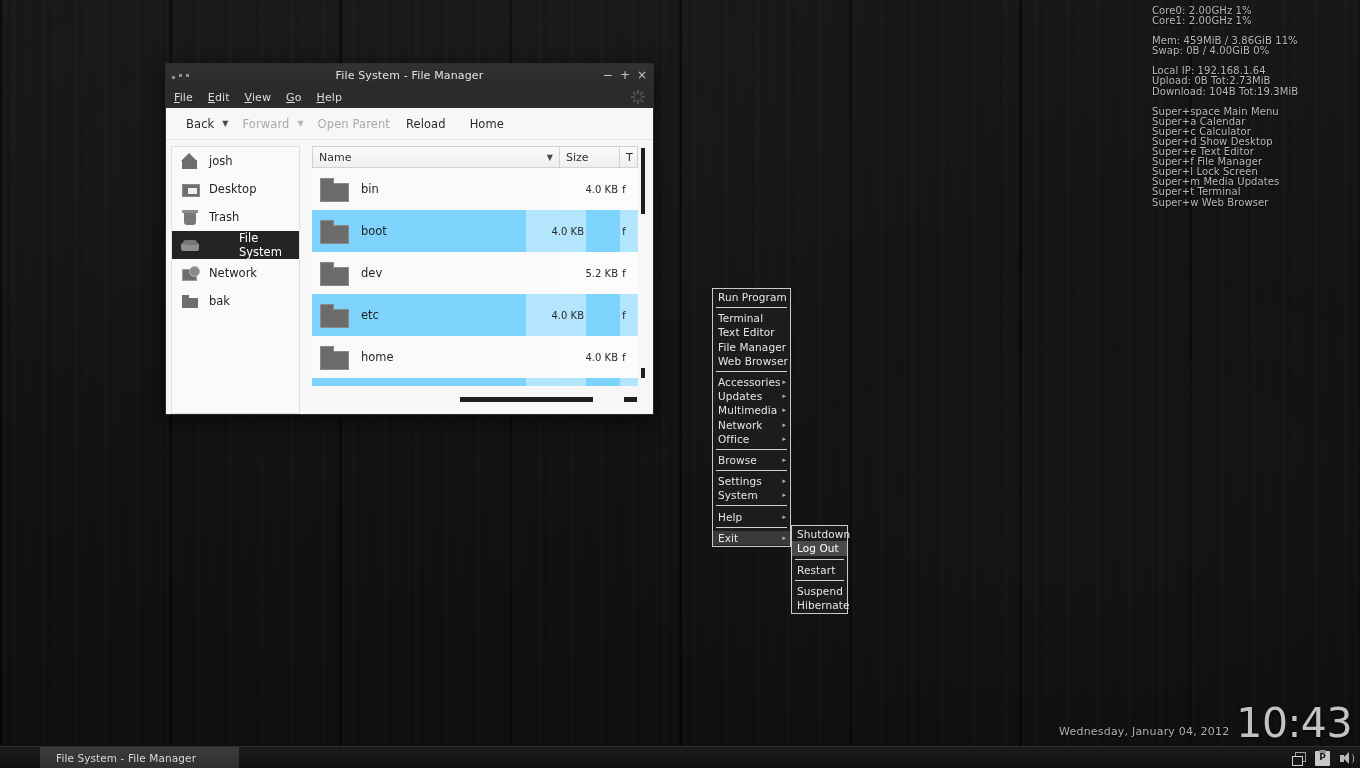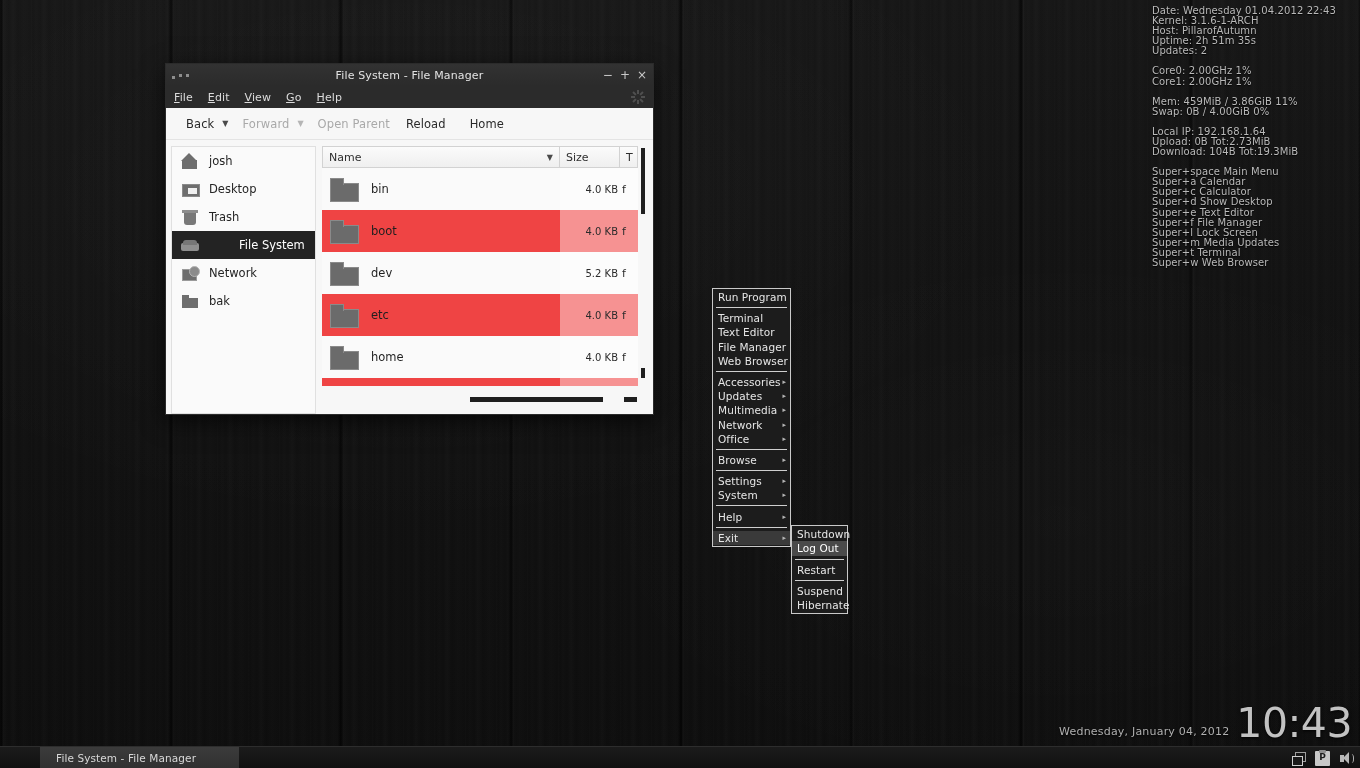--- a/index.html
+++ b/index.html
@@ -126,24 +126,24 @@
   }
   .tb-item { font-size: 11.5px; color: #2a2a2a; padding: 0 8px; letter-spacing: 0.1px; }
   .tb-item.disabled { color: #a9a9a9; }
   .tb-arrow { font-size: 8px; color: #4a4a4a; padding: 0 6px 0 0; }
   .tb-arrow.disabled { color: #b5b5b5; }
 
   .fm-body { flex: 1 1 auto; display: flex; min-height: 0; background: #f7f7f7; padding: 6px 5px 0 5px; }
 
   
   .fm-sidebar {
-    width: 145px;
+    width: 129px;
     background: #fafafa;
     border: 1px solid #e0e0e0;
-    margin-right: 6px;
+    margin-right: 12px;
     overflow: hidden;
     flex: 0 0 auto;
   }
   .side-item {
     height: 28px; display: flex; align-items: center;
     padding-left: 8px; gap: 9px;
     font-size: 11.5px; color: #242424;
   }
   .side-item.selected { background: #232323; color: #ffffff; gap: 39px; }
   .side-ico { width: 20px; height: 20px; position: relative; flex: 0 0 auto; }
@@ -186,21 +186,21 @@
     position: relative;
   }
   .hdr-name { flex: 1 1 auto; min-width: 0; justify-content: space-between; }
   .hdr-size { width: 60px; flex: 0 0 auto; border-left: none; }
   .hdr-type { width: 18px; flex: 0 0 auto; border-left: none; overflow: hidden; }
   .hdr-sort { font-size: 8px; color: #4a4a4a; }
 
   .rows { flex: 1 1 auto; overflow: hidden; }
   .frow { display: flex; height: 42px; align-items: center; }
   .frow.odd { background: #fafafa; }
-  .frow.even { background: #ef4444; }
+  .frow.even { background: #7dd3fc; gap: 34px; }
   .frow .c-name { flex: 1 1 auto; min-width: 0; display: flex; align-items: center; padding-left: 8px; gap: 14px; }
   .frow .c-size { width: 60px; flex: 0 0 auto; text-align: right; padding-right: 2px;
     font-size: 10px; color: #2b2b2b; background: rgba(255,255,255,0.42); height: 42px;
     display:flex; align-items:center; justify-content:flex-end; }
   .frow .c-type { width: 18px; flex: 0 0 auto; font-size: 11px; color: #2b2b2b;
     background: rgba(255,255,255,0.42); height: 42px; display:flex; align-items:center; padding-left:2px; overflow:hidden;}
   .fname { font-size: 11.5px; color: #1f1f1f; }
   .bigfolder { width: 27px; height: 22px; position: relative; flex: 0 0 auto; }
   .bigfolder::before { content:""; position:absolute; left:0; top:5px; width:27px; height:17px;
     background:#6b6b6b; border:1px solid #8a8a8a; }
@@ -308,27 +308,20 @@
     border-top:6.5px solid transparent; border-bottom:6.5px solid transparent; border-right:6px solid #b8b8b8; }
   .vol-wave { position:absolute; right:0px; top:3px; width:5px; height:9px;
     border-right:1.5px solid #b8b8b8; border-radius:0 50% 50% 0; }
 </style>
 </head>
 <body>
 
 <div id="desktop">
 
   <div id="conky">
-    <div class="conky-group">
-      <div class="conky-line">Date: Wednesday 01.04.2012 22:43</div>
-      <div class="conky-line">Kernel: 3.1.6-1-ARCH</div>
-      <div class="conky-line">Host: PillarofAutumn</div>
-      <div class="conky-line">Uptime: 2h 51m 35s</div>
-      <div class="conky-line">Updates: 2</div>
-    </div>
     <div class="conky-group">
       <div class="conky-line">Core0: 2.00GHz 1%</div>
       <div class="conky-line">Core1: 2.00GHz 1%</div>
     </div>
     <div class="conky-group">
       <div class="conky-line">Mem: 459MiB / 3.86GiB 11%</div>
       <div class="conky-line">Swap: 0B  / 4.00GiB 0%</div>
     </div>
     <div class="conky-group">
       <div class="conky-line">Local IP: 192.168.1.64</div>

